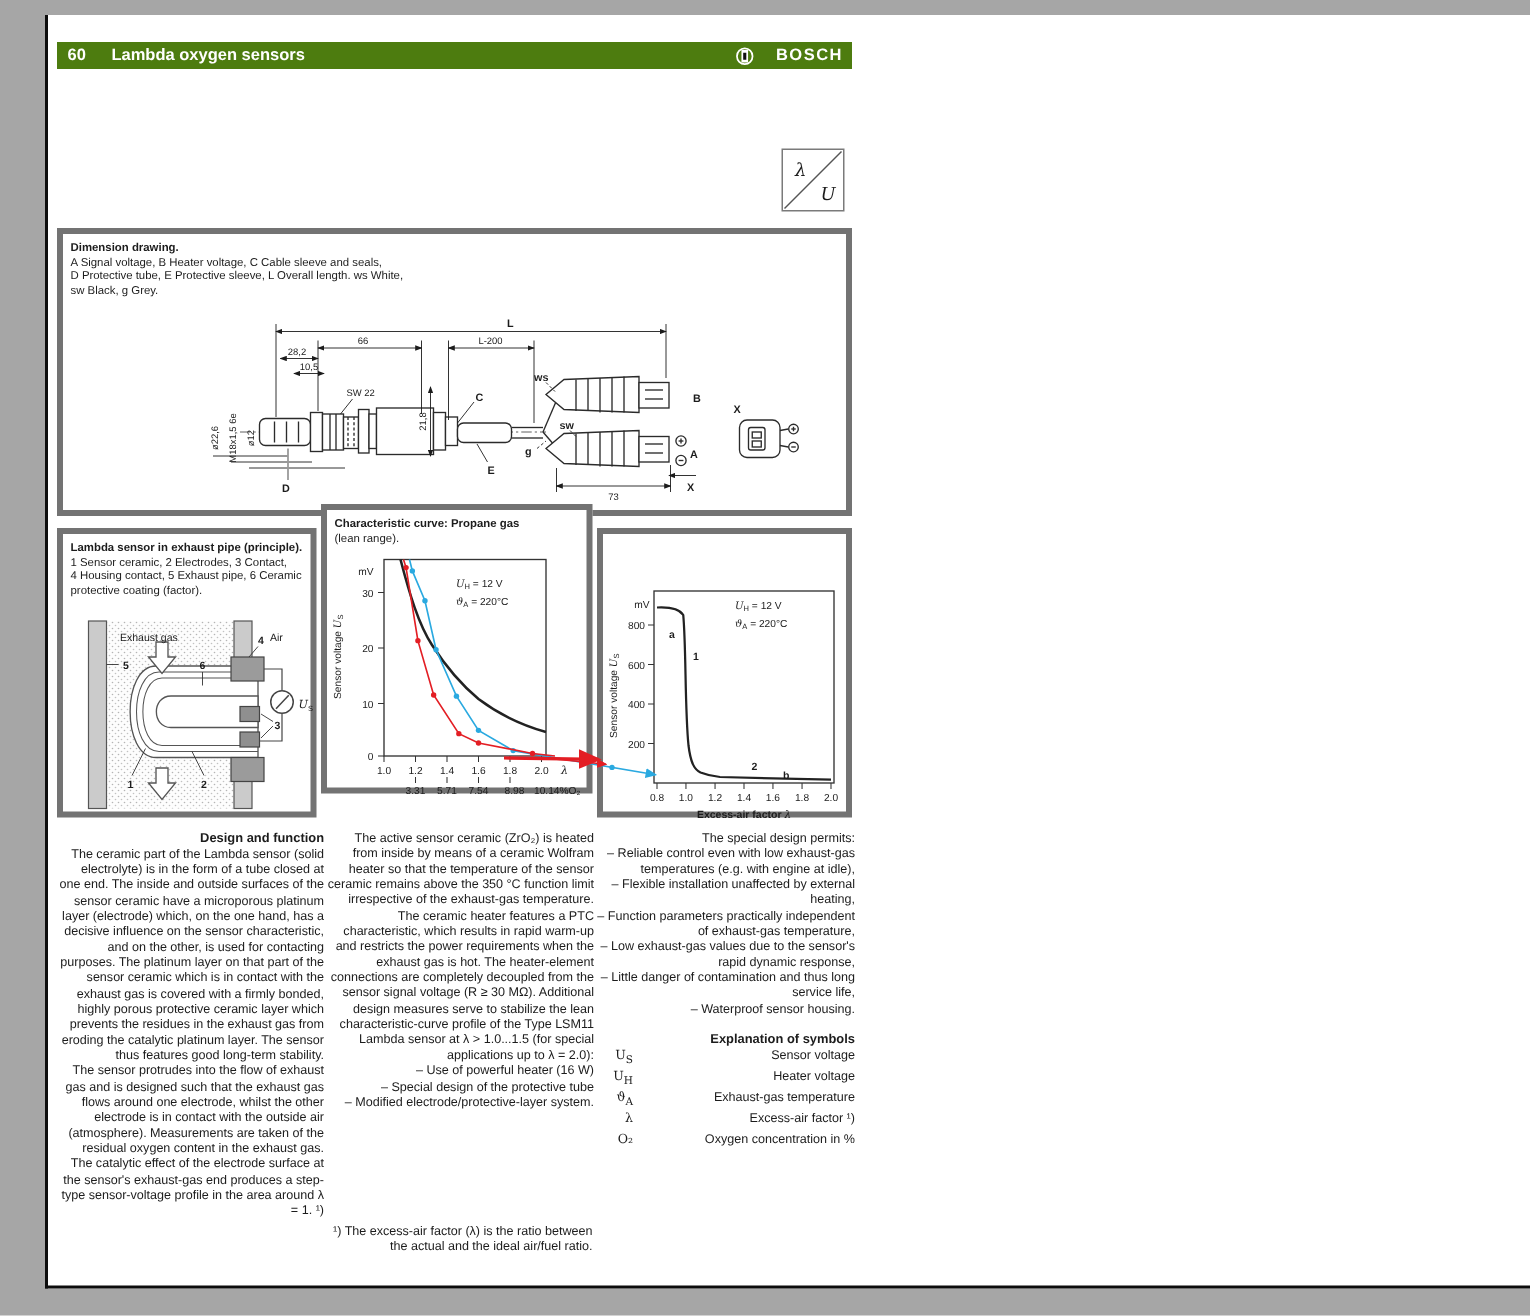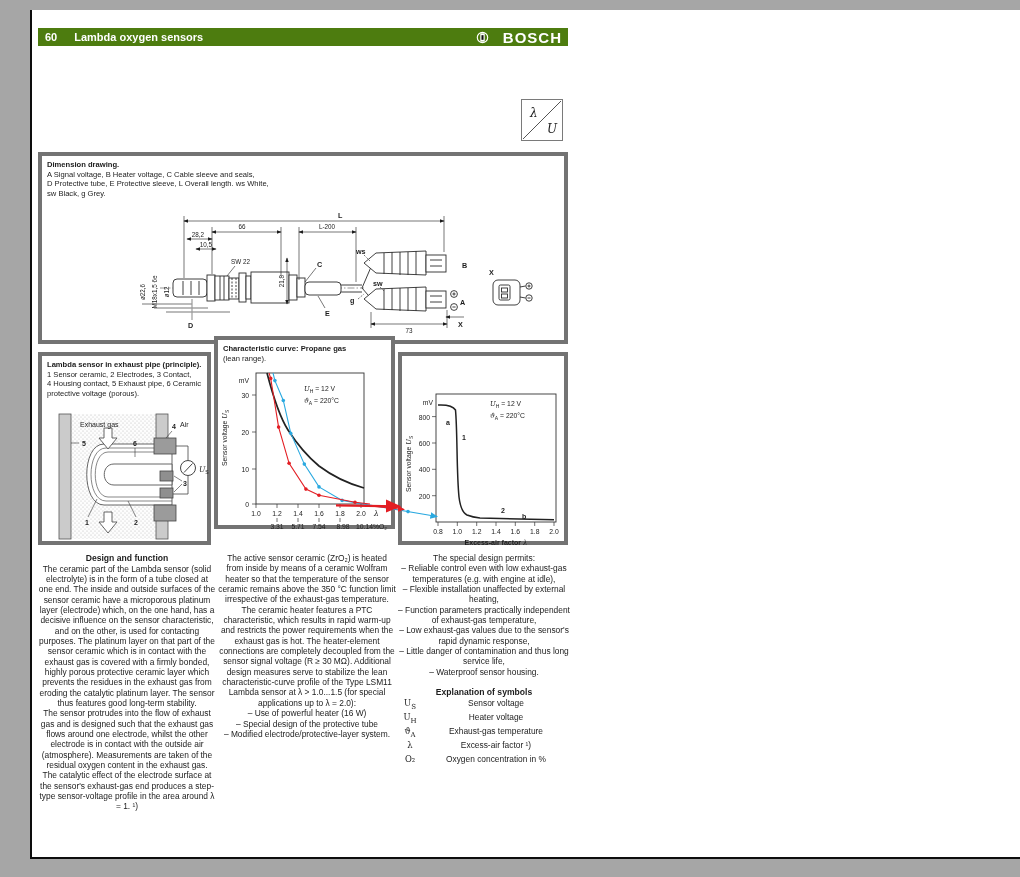--- a/index.html
+++ b/index.html
@@ -4,29 +4,29 @@
 <style>
   html,body{margin:0;padding:0}
   .canvas{position:relative;width:1020px;height:877px;background:#a6a6a6;font-family:"Liberation Sans",sans-serif;color:#1c1c1c;overflow:hidden}
   .page{position:absolute;left:30px;top:10px;width:990px;height:847px;background:#ffffff;border-left:2px solid #0d0d0d;border-bottom:2px solid #0d0d0d}
   .abs{position:absolute}
   
   .hbar{left:38px;top:28px;width:530px;height:18px;background:#4d7c0f;color:#fff;display:flex;align-items:center;font-weight:bold;font-size:11px}
   .hbar .pn{margin-left:7px}
   .hbar .ti{margin-left:17px}
   .hbar .brandwrap{margin-left:auto;display:flex;align-items:center;gap:14px;margin-right:6px}
-  .hbar .brand{letter-spacing:1px;font-size:15px}
+  .hbar .brand{letter-spacing:1px;font-size:11px}
   
   .stamp{left:521px;top:99px;width:40px;height:40px;border:1.5px solid #7a7a7a;background:#fff}
   
   .bx{border:4px solid #737373;background:#fff;box-sizing:border-box}
   .cap{font-size:7.6px;line-height:9.6px;padding:4px 5px 0 5px}
   .cap b{font-weight:bold}
   
-  .col{top:553px;font-size:8.4px;line-height:10.35px;text-align:center}
+  .col{top:553px;font-size:8.4px;line-height:10.35px;text-align:right}
   .col h3{font-size:8.6px;line-height:10.5px;margin:0;font-weight:bold}
   .col p{margin:0}
   .symrow{display:flex}
   .symrow .s{width:24px;flex:0 0 24px;font-family:"DejaVu Serif",serif;}
   .symrow .d{flex:1}
   .foot{position:absolute;left:0;top:262px;width:177px}
   
   svg text{font-family:"Liberation Sans",sans-serif;fill:#1c1c1c}
   .it{font-family:"DejaVu Serif",serif;font-style:italic}
   .dimtxt{font-size:6.3px}
@@ -187,21 +187,21 @@
         <text x="416" y="127" class="lbl">X</text>
       </g>
     </svg>
   </div>
 
   <div class="abs bx" style="left:38px;top:352px;width:173px;height:193px">
     <div class="cap">
       <b>Lambda sensor in exhaust pipe (principle).</b>
       <div>1 Sensor ceramic, 2 Electrodes, 3 Contact,</div>
       <div>4 Housing contact, 5 Exhaust pipe, 6 Ceramic</div>
-      <div>protective voltage (porous).</div>
+      <div>protective coating (factor).</div>
     </div>
     <svg class="abs" style="left:0;top:46px" width="173" height="147" viewBox="0 0 173 147">
       <defs>
         <pattern id="dots" width="4" height="4" patternUnits="userSpaceOnUse">
           <rect width="4" height="4" fill="#fdfdfd"></rect>
             <circle cx="1" cy="1" r="0.55" fill="#b5b5b5"></circle>
             <circle cx="3" cy="3" r="0.55" fill="#c2c2c2"></circle>
         </pattern>
       </defs>
       <g>
@@ -387,20 +387,21 @@
     <p>The ceramic part of the Lambda sensor (solid electrolyte) is in the form of a tube closed at one end. The inside and outside surfaces of the sensor ceramic have a microporous platinum layer (electrode) which, on the one hand, has a decisive influence on the sensor characteristic, and on the other, is used for contacting purposes. The platinum layer on that part of the sensor ceramic which is in contact with the exhaust gas is covered with a firmly bonded, highly porous protective ceramic layer which prevents the residues in the exhaust gas from eroding the catalytic platinum layer. The sensor thus features good long-term stability.</p>
     <p>The sensor protrudes into the flow of exhaust gas and is designed such that the exhaust gas flows around one electrode, whilst the other electrode is in contact with the outside air (atmosphere). Measurements are taken of the residual oxygen content in the exhaust gas.</p>
     <p>The catalytic effect of the electrode surface at the sensor's exhaust-gas end produces a step-type sensor-voltage profile in the area around λ = 1. ¹)</p>
   </div>
 
   <div class="abs col" style="left:218px;width:178px;height:300px">
     <p>The active sensor ceramic (ZrO₂) is heated from inside by means of a ceramic Wolfram heater so that the temperature of the sensor ceramic remains above the 350 °C function limit irrespective of the exhaust-gas temperature. The ceramic heater features a PTC characteristic, which results in rapid warm-up and restricts the power requirements when the exhaust gas is hot. The heater-element connections are completely decoupled from the sensor signal voltage (R ≥ 30 MΩ). Additional design measures serve to stabilize the lean characteristic-curve profile of the Type LSM11 Lambda sensor at λ &gt; 1.0...1.5 (for special applications up to λ = 2.0):</p>
     <div>– Use of powerful heater (16 W)</div>
     <div>– Special design of the protective tube</div>
     <div>– Modified electrode/protective-layer system.</div>
+    <p class="foot">¹) The excess-air factor (λ) is the ratio between the actual and the ideal air/fuel ratio.</p>
   </div>
 
   <div class="abs col" style="left:398px;width:172px">
     <div>The special design permits:</div>
     <div>– Reliable control even with low exhaust-gas temperatures (e.g. with engine at idle),</div>
     <div>– Flexible installation unaffected by external heating,</div>
     <div>– Function parameters practically independent of exhaust-gas temperature,</div>
     <div>– Low exhaust-gas values due to the sensor's rapid dynamic response,</div>
     <div>– Little danger of contamination and thus long service life,</div>
     <div>– Waterproof sensor housing.</div>

